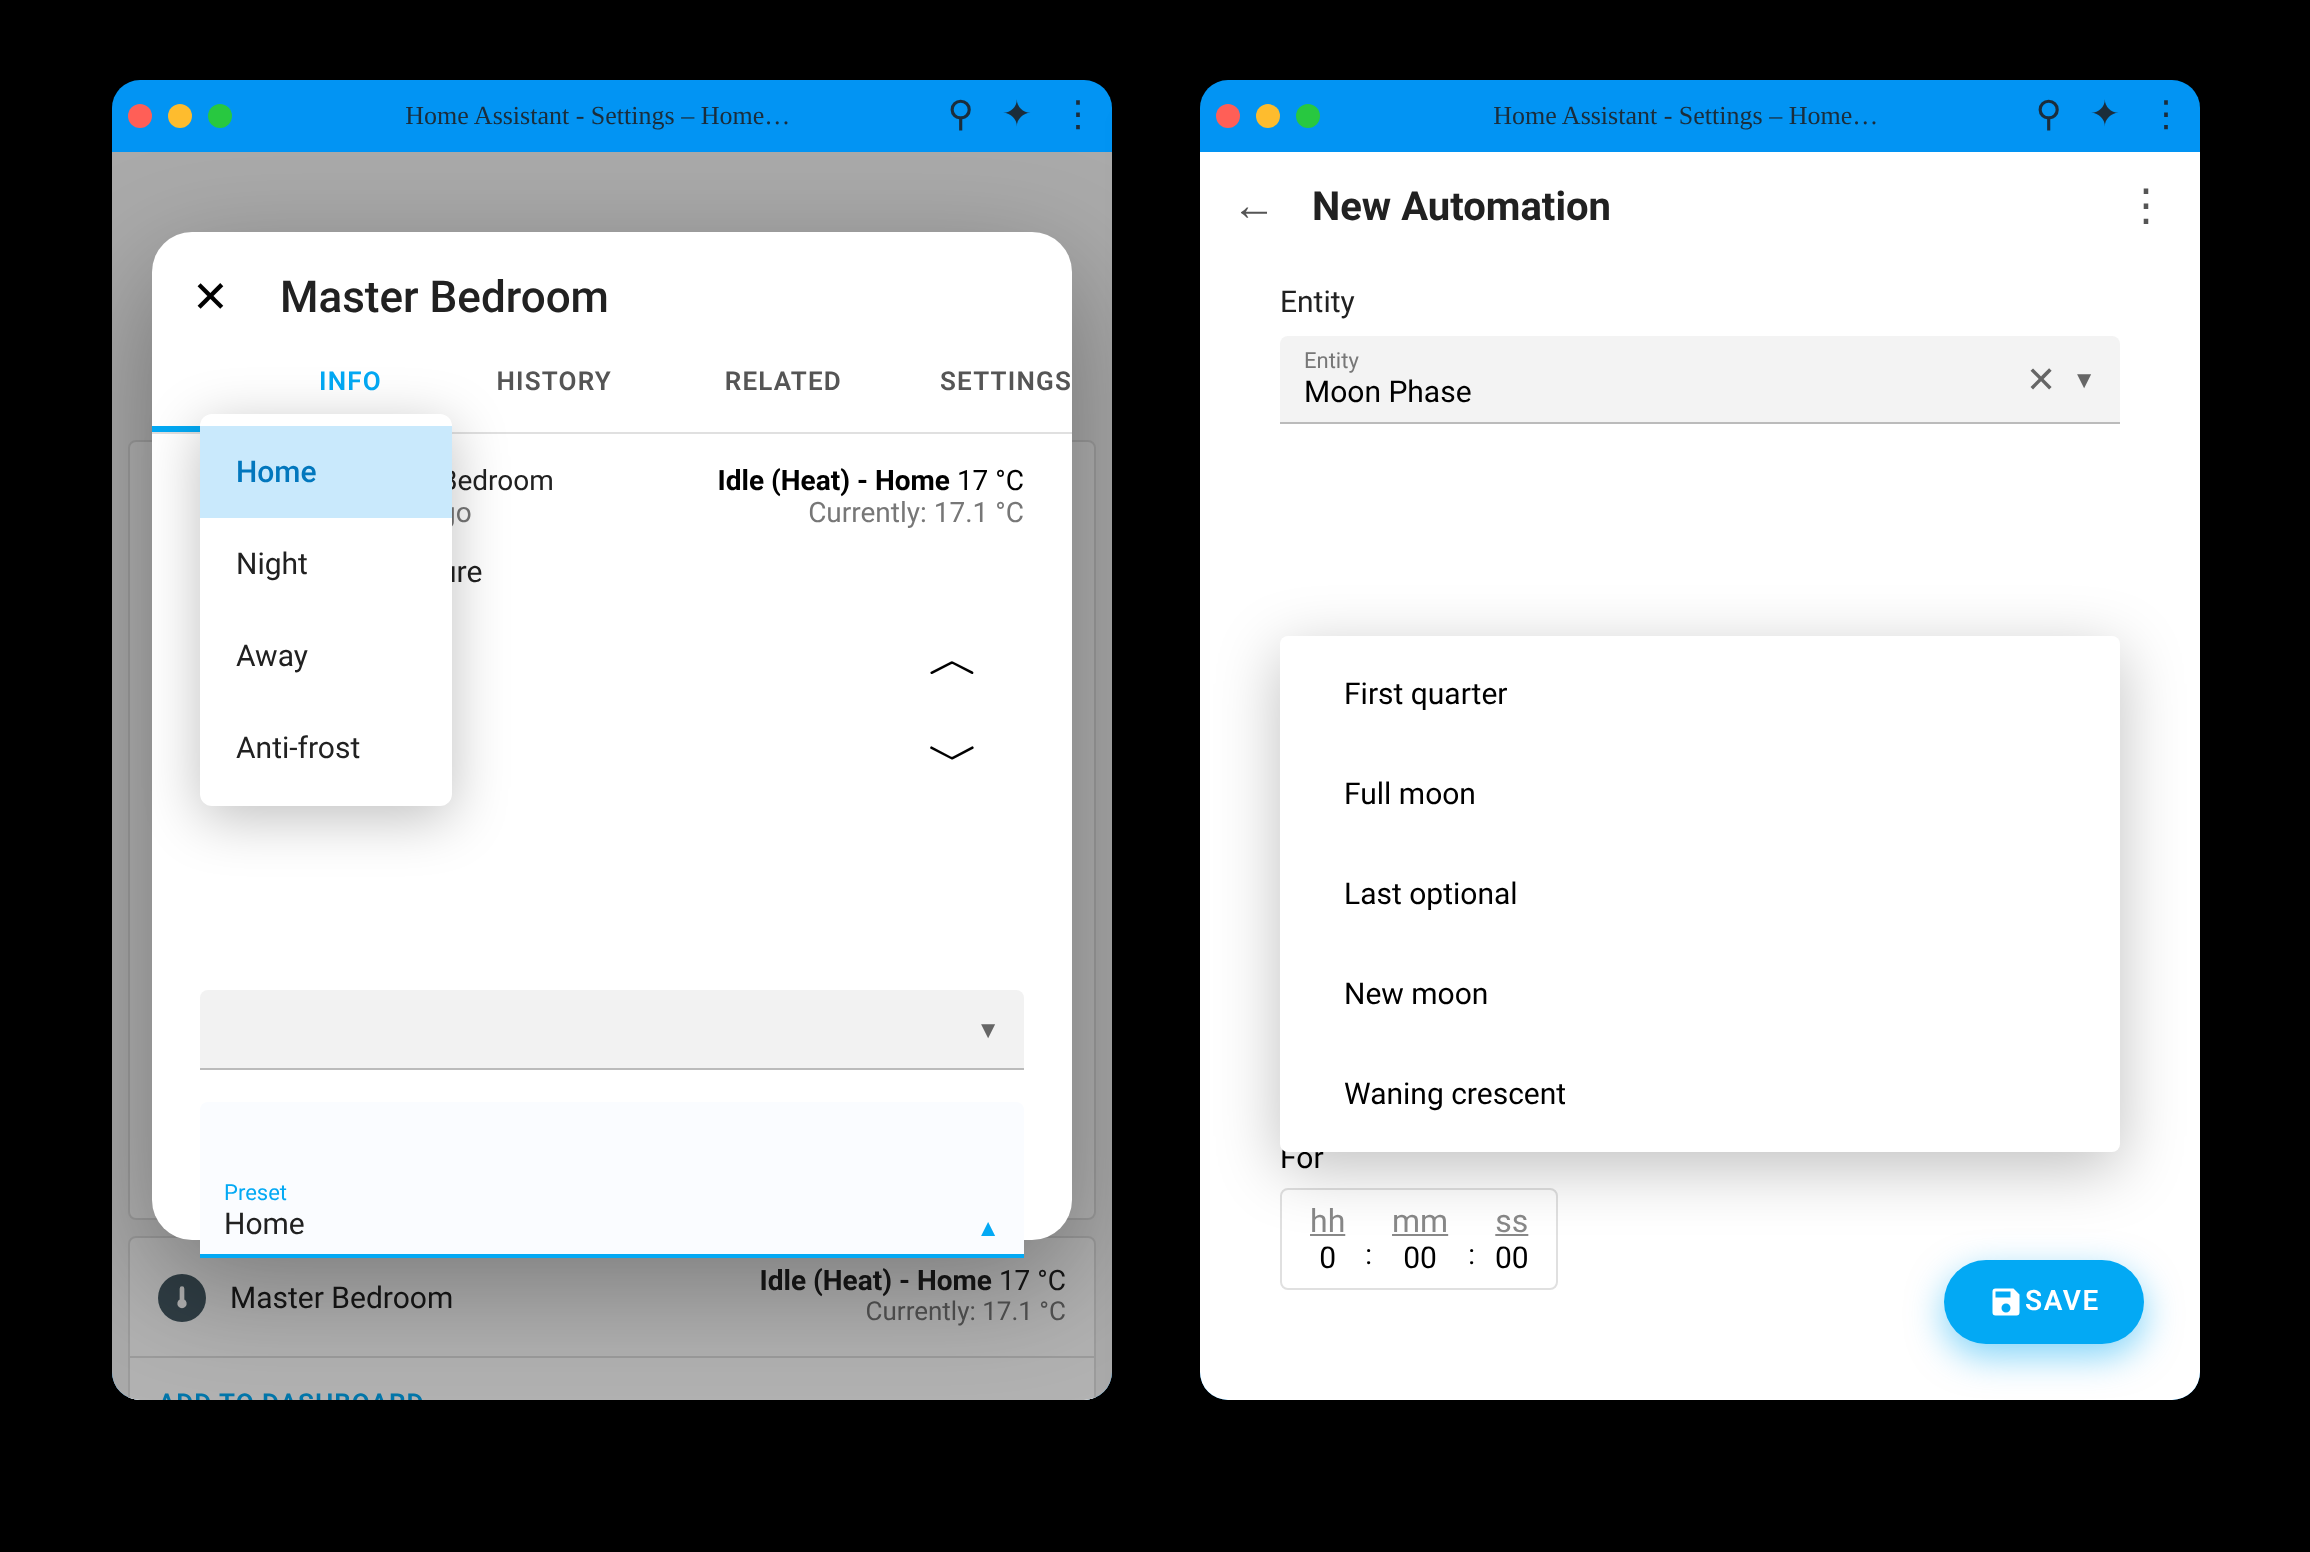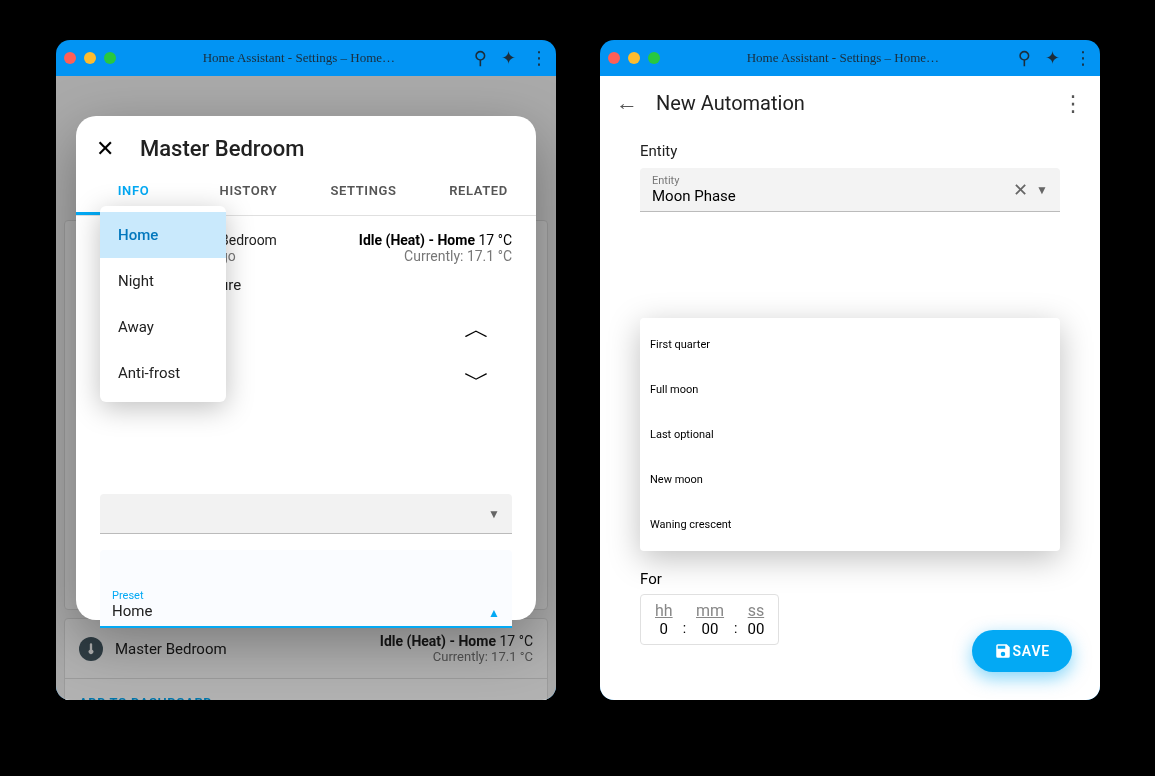--- a/index.html
+++ b/index.html
@@ -80,21 +80,21 @@
     position:absolute; top:40px; left:20px; width:460px; height:504px;
     background:#fff; border-radius:20px;
     box-shadow: 0 20px 60px rgba(0,0,0,0.35);
     display:flex; flex-direction:column;
   }
   .dlg-header { display:flex; align-items:center; padding:20px 20px 8px; gap:20px; }
   .dlg-close { width:24px; font-size:22px; font-weight:400; cursor:pointer; }
   .dlg-title { font-size:22px; font-weight:500; color:var(--text-dark); }
   .tabs { display:flex; border-bottom:1px solid var(--border); }
   .tab {
-    flex:1; text-align:center; padding:14px 0; font-size:13px; font-weight:600;
+    flex:1; text-align:right; padding:14px 0; font-size:13px; font-weight:600;
     letter-spacing:0.6px; color:var(--text-med); cursor:pointer;
   }
   .tab.active { color: var(--ha-blue); border-bottom:3px solid var(--ha-blue); }
   .dlg-body { padding: 16px 24px; position:relative; flex:1; }
 
   .info-top { display:flex; justify-content:space-between; margin-bottom:12px; }
   .info-left { font-size:14px; color:var(--text-dark); }
   .info-left .ago { color:var(--text-light); }
   .info-right { text-align:right; font-size:14px; }
   .info-right .l2 { color:var(--text-light); }
@@ -129,21 +129,21 @@
   }
   .pop-item { padding:14px 18px; font-size:15px; color:var(--text-dark); cursor:pointer; }
   .pop-item.selected { background:#c9e9fc; color:#0277bd; font-weight:500; }
 
   
   .app2 { background:#fff; height:100%; display:flex; flex-direction:column; }
   .app2-header {
     display:flex; align-items:center; padding:14px 16px 12px; gap:18px;
   }
   .app2-header .back { font-size:22px; color:#555; cursor:pointer; }
-  .app2-header .title { font-size:20px; font-weight:400; color:var(--text-dark); }
+  .app2-header .title { font-size:20px; font-weight:700; color:var(--text-dark); }
   .app2-header .more { margin-left:auto; font-size:22px; color:#555; cursor:pointer; }
   .app2-body { padding: 0 40px; position:relative; flex:1; }
 
   .section-label { font-size:15px; color:var(--text-dark); margin:14px 0 8px; }
 
   .entity-field {
     background:#f3f3f3; border-bottom:1px solid #bbb; border-radius:4px 4px 0 0;
     padding:6px 12px; display:flex; align-items:center;
   }
   .entity-field .stack { flex:1; }
@@ -172,21 +172,21 @@
   .dur-col .v { font-size:15px; }
   .dur-sep { font-size:14px; padding-bottom:2px; }
 
   
   .popover2 {
     position:absolute; top:190px; left:40px; right:40px;
     background:#fff; border-radius:4px;
     box-shadow:0 8px 32px rgba(0,0,0,0.25);
     padding:4px 0; z-index:10;
   }
-  .pop2-item { padding:16px 10px; font-size:11px; cursor:pointer; }
+  .pop2-item { padding:16px 32px; font-size:15px; cursor:pointer; }
 
   
   .fab {
     position:absolute; right:28px; bottom:28px;
     background:var(--ha-blue); color:#fff; border-radius:30px;
     padding:12px 22px; display:flex; align-items:center; 
     font-weight:600; letter-spacing:0.8px; font-size:14px;
     box-shadow:0 6px 18px rgba(3,169,244,0.5); cursor:pointer;
   }
   .fab .disk { width:18px; height:18px; }
@@ -233,22 +233,22 @@
     <div class="scrim"></div>
 
     <div class="dialog1">
       <div class="dlg-header">
         <div class="dlg-close">✕</div>
         <div class="dlg-title">Master Bedroom</div>
       </div>
       <div class="tabs">
         <div class="tab active">INFO</div>
         <div class="tab">HISTORY</div>
+        <div class="tab">RELATED</div>
         <div class="tab">SETTINGS</div>
-        <div class="tab">RELATED</div>
       </div>
       <div class="dlg-body">
         <div class="info-top">
           <div class="info-left" style="padding-left:120px">
             <div>Bedroom</div>
             <div class="ago">go</div>
           </div>
           <div class="info-right">
             <div><b>Idle (Heat) - Home</b> <span>17 °C</span></div>
             <div class="l2">Currently: 17.1 °C</div>

